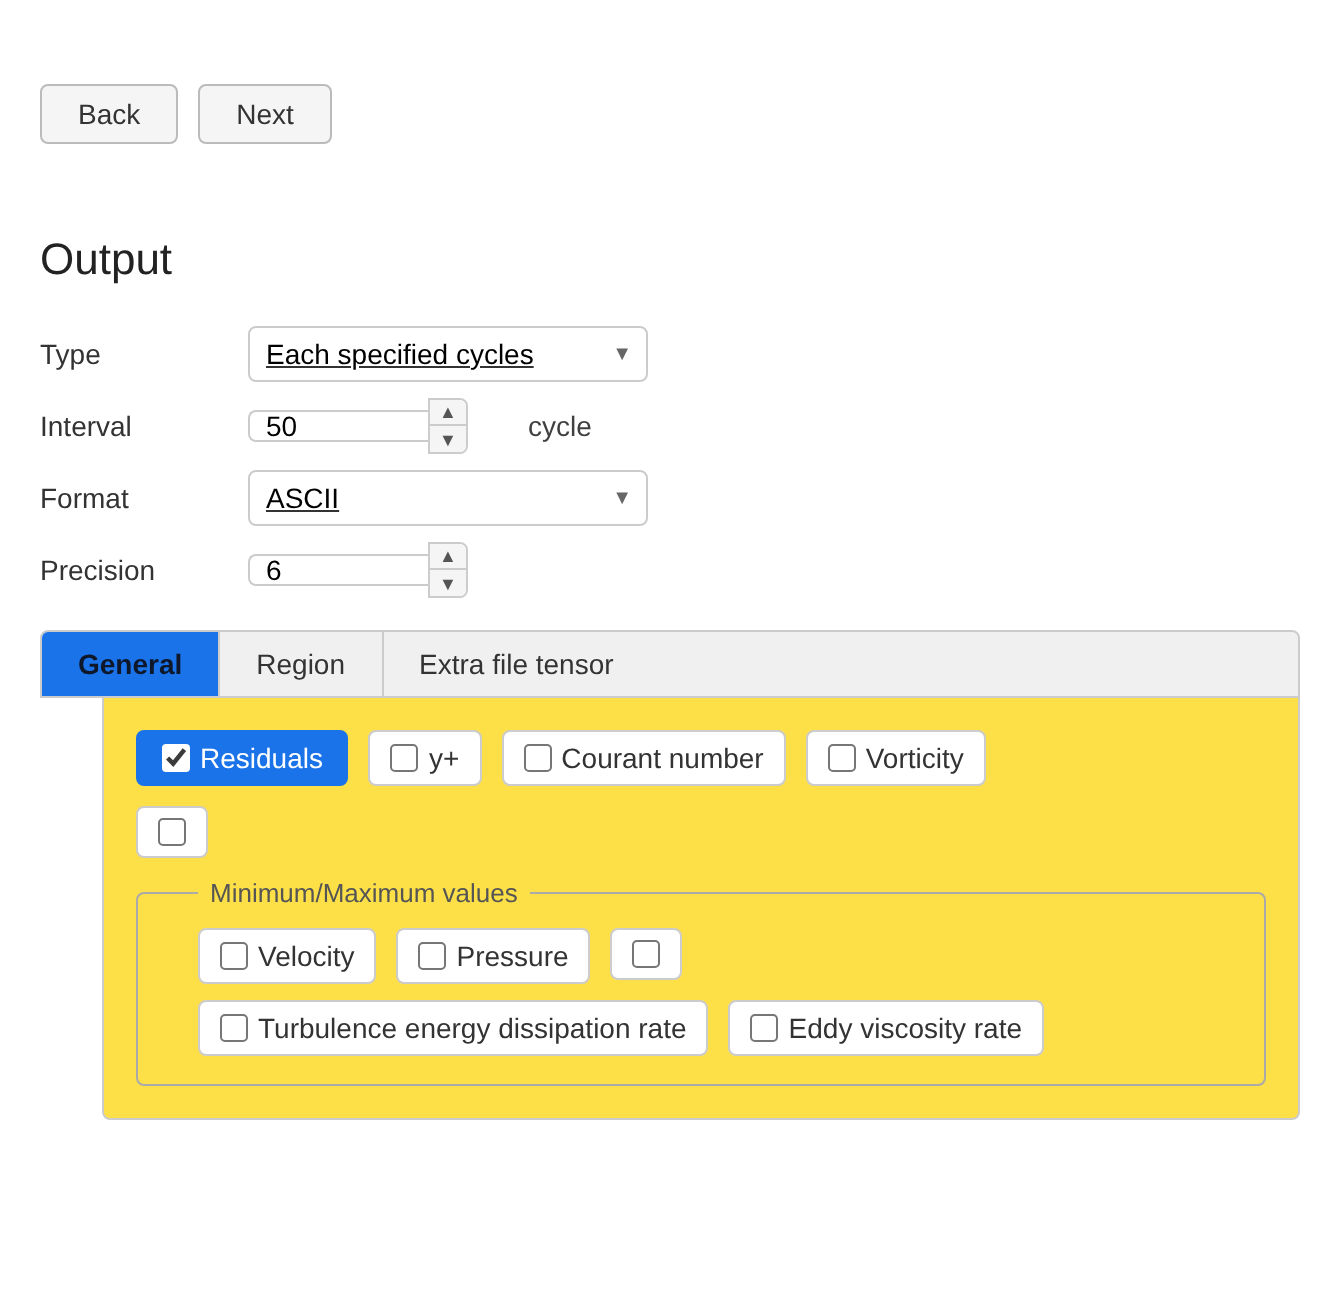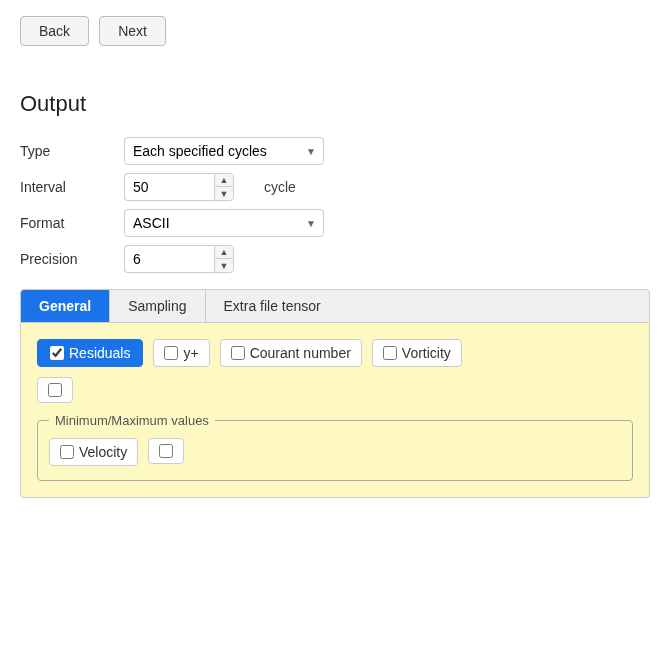--- a/index.html
+++ b/index.html
@@ -11,20 +11,21 @@
       width: 670px;
       min-height: 650px;
       padding: 16px 20px;
     }
 
     
     .top-nav {
       display: flex;
       gap: 10px;
       margin-bottom: 18px;
+      margin-top: 26px;
     }
     .nav-btn {
       padding: 6px 18px;
       border: 1px solid #bbb;
       background: #f5f5f5;
       border-radius: 4px;
       cursor: pointer;
       font-size: 14px;
       color: #333;
     }
@@ -50,20 +51,21 @@
     }
     .form-label {
       width: 80px;
       color: #333;
       font-size: 14px;
     }
     .form-select-wrap {
       position: relative;
       display: inline-flex;
       align-items: center;
+      text-decoration: underline;
     }
     .form-select {
       appearance: none;
       -webkit-appearance: none;
       border: 1px solid #ccc;
       border-radius: 4px;
       padding: 5px 28px 5px 8px;
       font-size: 14px;
       background: #fff;
       cursor: pointer;
@@ -81,21 +83,21 @@
       align-items: center;
       gap: 0;
     }
     .num-input {
       border: 1px solid #ccc;
       border-right: none;
       border-radius: 4px 0 0 4px;
       padding: 5px 8px;
       font-size: 14px;
       width: 90px;
-      height: 28px;
+      height: 16px;
     }
     .spin-buttons {
       display: flex;
       flex-direction: column;
       border: 1px solid #ccc;
       border-radius: 0 4px 4px 0;
       overflow: hidden;
       height: 28px;
     }
     .spin-btn {
@@ -132,31 +134,32 @@
       padding: 8px 18px;
       cursor: pointer;
       font-size: 14px;
       border-right: 1px solid #ccc;
       background: #f0f0f0;
       color: #333;
     }
     .tab:last-child { border-right: none; }
     .tab.active {
       background: #1a73e8;
-      color: #ffffff;
+      color: #0f172a;
       font-weight: bold;
     }
 
     
     .tab-content {
       border: 1px solid #ccc;
       border-top: none;
       border-radius: 0 0 4px 4px;
       padding: 16px;
-      background: #fef9c3;
+      background: #fde047;
+      margin-left: 31px;
     }
 
     
     .checkbox-row {
       display: flex;
       align-items: center;
       gap: 10px;
       margin-bottom: 10px;
       flex-wrap: wrap;
     }
@@ -180,21 +183,21 @@
     .checkbox-btn input[type="checkbox"] {
       accent-color: #fff;
       width: 14px;
       height: 14px;
     }
 
     
     .minmax-fieldset {
       border: 1px solid #aaa;
       border-radius: 4px;
-      padding: 10px 11px 14px;
+      padding: 10px 30px 14px;
       margin-top: 8px;
     }
     .minmax-legend {
       font-size: 13px;
       color: #555;
       padding: 0 6px;
     }
     .minmax-row {
       display: flex;
       align-items: flex-start;
@@ -276,21 +279,21 @@
         <button class="spin-btn">▲</button>
         <button class="spin-btn">▼</button>
       </div>
     </div>
   </div>
 
 </div>
 
 <div class="tabs-bar">
   <div class="tab active">General</div>
-  <div class="tab">Sampling</div>
+  <div class="tab">Region</div>
   <div class="tab">Extra file tensor</div>
 </div>
 
 <div class="tab-content">
 
   <div class="checkbox-row">
 
     <label class="checkbox-btn checked">
       <input type="checkbox" checked="" style="">
       <span>Residuals</span>
@@ -322,19 +325,33 @@
   <fieldset class="minmax-fieldset">
     <legend class="minmax-legend">Minimum/Maximum values</legend>
 
     <div class="minmax-row">
       <label class="minmax-check-item">
         <input type="checkbox" style="">
         <span>Velocity</span>
       </label>
       <label class="minmax-check-item">
         <input type="checkbox" style="">
-      </label>
-    </div>
-
+        <span>Pressure</span>
+      </label>
+      <label class="minmax-check-item">
+        <input type="checkbox" style="">
+      </label>
+    </div>
+
+    <div class="minmax-row">
+      <label class="minmax-check-item">
+        <input type="checkbox" style="">
+        <span>Turbulence energy dissipation rate</span>
+      </label>
+      <label class="minmax-check-item">
+        <input type="checkbox" style="">
+        <span>Eddy viscosity rate</span>
+      </label>
+    </div>
 
   </fieldset>
 
 </div>
 
 </body></html>

